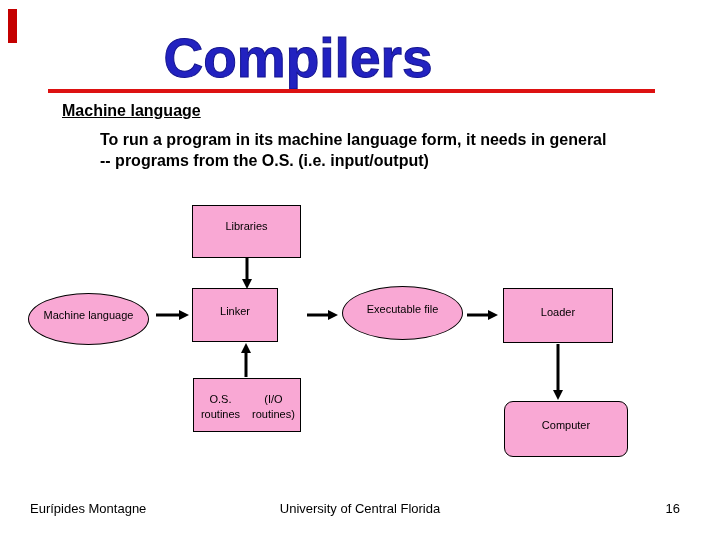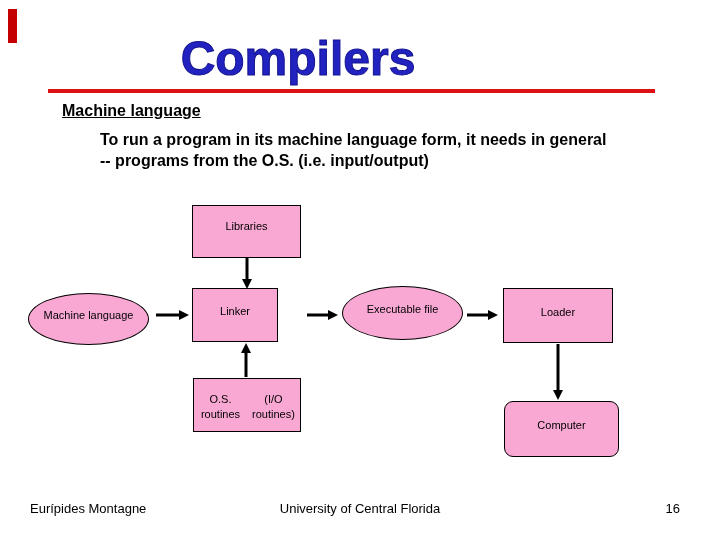--- a/index.html
+++ b/index.html
@@ -5,37 +5,37 @@
   html,body{margin:0;padding:0;background:#888;}
   .slide{
     position:relative;width:720px;height:540px;background:#ffffff;
     font-family:"Liberation Sans","DejaVu Sans",sans-serif;color:#000;
     overflow:hidden;margin:0 auto;
   }
   .red-bar{position:absolute;left:8px;top:9px;width:9px;height:34px;background:#c40000;}
   .slide-title{
     position:absolute;left:0;top:30px;width:596px;height:56px;
     display:flex;align-items:center;justify-content:center;
-    font-size:48px;font-weight:bold;color:#2222c0;
+    font-size:55px;font-weight:bold;color:#2222c0;
     -webkit-text-stroke:1px #12128e;letter-spacing:0px;
   }
   .red-line{position:absolute;left:48px;top:89px;width:607px;height:4px;background:#dd1111;}
   .body-block{position:absolute;left:0;top:100px;width:700px;font-weight:bold;font-size:16px;color:#000;}
   .body-heading{margin:0 0 7px 62px;line-height:22px;text-decoration:underline;}
   .body-line{margin:0 0 0 100px;line-height:21px;}
   .node{
     position:absolute;display:flex;align-items:center;justify-content:center;
     font-size:11px;color:#000;border:1px solid #000;background:#f9a8d4;
     text-align:center;box-sizing:border-box;padding-bottom:8px;
   }
   .box-libraries{left:192px;top:205px;width:109px;height:53px;padding-bottom:12px;}
   .box-linker{left:192px;top:288px;width:86px;height:54px;}
   .box-loader{left:503px;top:288px;width:110px;height:55px;}
   .box-os{left:193px;top:378px;width:108px;height:54px;flex-direction:row;line-height:15px;padding-bottom:0;padding-top:4px;}
-  .box-computer{left:504px;top:401px;width:115px;height:56px;border-radius:9px;}
+  .box-computer{left:504px;top:401px;width:124px;height:56px;border-radius:9px;}
   .ellipse{border-radius:50%;}
   .ellipse-ml{left:28px;top:293px;width:121px;height:52px;}
   .ellipse-exe{left:342px;top:286px;width:121px;height:54px;}
   .arrows{position:absolute;left:0;top:0;width:720px;height:540px;pointer-events:none;}
   .footer{
     position:absolute;left:0;top:500px;width:720px;height:18px;
     font-size:13px;color:#000;line-height:18px;
   }
   .footer-author{position:absolute;left:30px;}
   .footer-inst{position:absolute;left:0;width:720px;text-align:center;}

